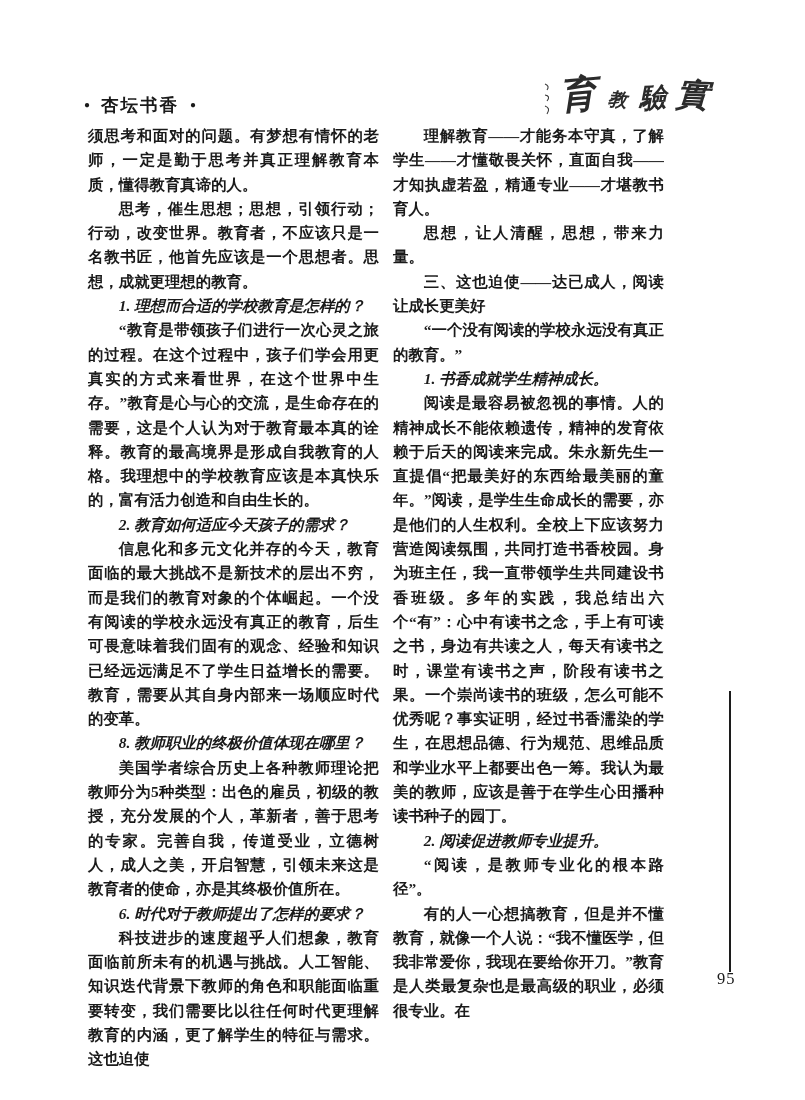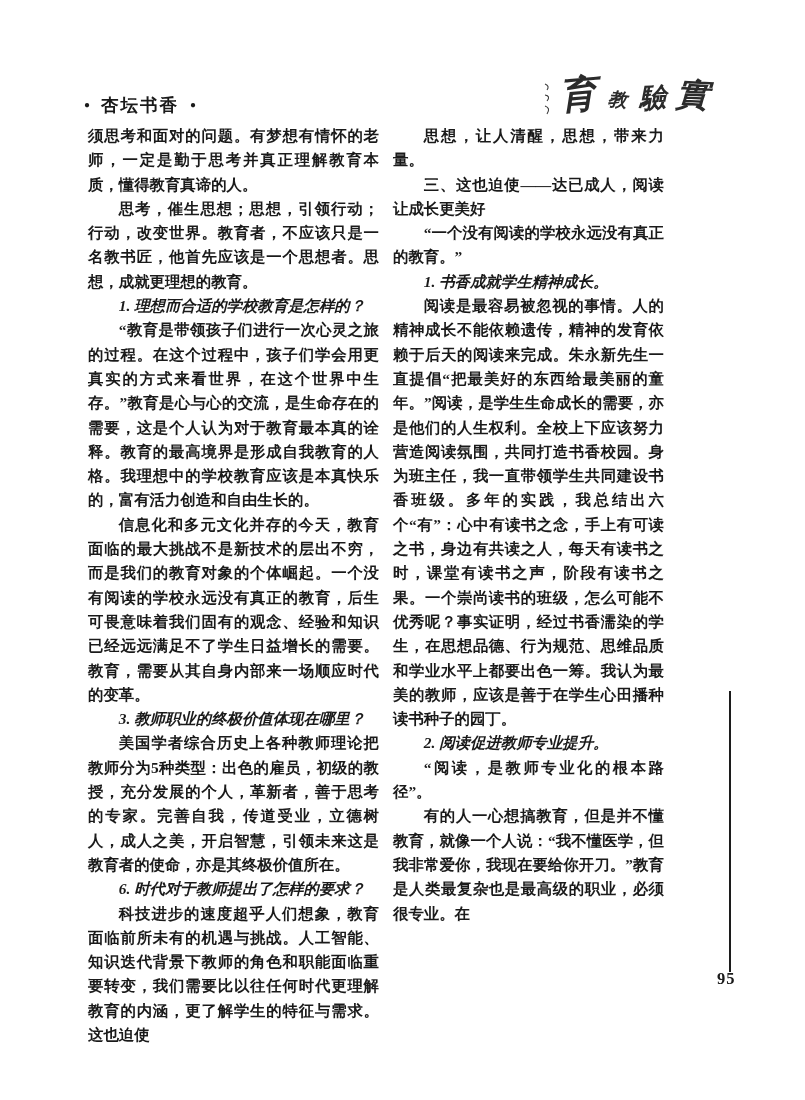--- a/index.html
+++ b/index.html
@@ -42,21 +42,21 @@
   .para.indent{text-indent:2em;}
   .para.kai{font-style:italic;}
   .para.section{font-weight:800;}
   
   .fold-line{
     position:absolute;left:729px;top:691px;
     width:1.5px;height:281px;background:#1c1c1c;
   }
   .page-number{
     position:absolute;left:717px;top:969px;
-    font-size:16.5px;font-weight:700;letter-spacing:1px;
+    font-size:16.5px;font-weight:400;letter-spacing:1px;
   }
 </style>
 </head>
 <body>
 
 <div class="page">
 
   <div class="header-left">
     <span class="bullet">●</span>
     <span class="col-title">杏坛书香</span>
@@ -73,27 +73,29 @@
     <span class="c1">教</span>
     <span class="c2">驗</span>
     <span class="c3">實</span>
   </div>
 
   <div class="col col-left">
       <p class="para body">须思考和面对的问题。有梦想有情怀的老师，一定是勤于思考并真正理解教育本质，懂得教育真谛的人。</p>
       <p class="para body indent">思考，催生思想；思想，引领行动；行动，改变世界。教育者，不应该只是一名教书匠，他首先应该是一个思想者。思想，成就更理想的教育。</p>
       <p class="para kai indent">1. 理想而合适的学校教育是怎样的？</p>
       <p class="para body indent">“教育是带领孩子们进行一次心灵之旅的过程。在这个过程中，孩子们学会用更真实的方式来看世界，在这个世界中生存。”教育是心与心的交流，是生命存在的需要，这是个人认为对于教育最本真的诠释。教育的最高境界是形成自我教育的人格。我理想中的学校教育应该是本真快乐的，富有活力创造和自由生长的。</p>
+      <p class="para kai indent">2. 教育如何适应今天孩子的需求？</p>
       <p class="para body indent">信息化和多元文化并存的今天，教育面临的最大挑战不是新技术的层出不穷，而是我们的教育对象的个体崛起。一个没有阅读的学校永远没有真正的教育，后生可畏意味着我们固有的观念、经验和知识已经远远满足不了学生日益增长的需要。教育，需要从其自身内部来一场顺应时代的变革。</p>
-      <p class="para kai indent">3. 教师职业的终极价值体现在哪里？</p>
+      <p class="para kai indent">8. 教师职业的终极价值体现在哪里？</p>
       <p class="para body indent">美国学者综合历史上各种教师理论把教师分为5种类型：出色的雇员，初级的教授，充分发展的个人，革新者，善于思考的专家。完善自我，传道受业，立德树人，成人之美，开启智慧，引领未来这是教育者的使命，亦是其终极价值所在。</p>
       <p class="para kai indent">6. 时代对于教师提出了怎样的要求？</p>
       <p class="para body indent">科技进步的速度超乎人们想象，教育面临前所未有的机遇与挑战。人工智能、知识迭代背景下教师的角色和职能面临重要转变，我们需要比以往任何时代更理解教育的内涵，更了解学生的特征与需求。这也迫使</p>
     </div>
   <div class="col col-right">
+      <p class="para body indent">理解教育——才能务本守真，了解学生——才懂敬畏关怀，直面自我——才知执虚若盈，精通专业——才堪教书育人。</p>
       <p class="para body indent">思想，让人清醒，思想，带来力量。</p>
       <p class="para section indent">三、这也迫使——达已成人，阅读让成长更美好</p>
       <p class="para body indent">“一个没有阅读的学校永远没有真正的教育。”</p>
       <p class="para kai indent">1. 书香成就学生精神成长。</p>
       <p class="para body indent">阅读是最容易被忽视的事情。人的精神成长不能依赖遗传，精神的发育依赖于后天的阅读来完成。朱永新先生一直提倡“把最美好的东西给最美丽的童年。”阅读，是学生生命成长的需要，亦是他们的人生权利。全校上下应该努力营造阅读氛围，共同打造书香校园。身为班主任，我一直带领学生共同建设书香班级。多年的实践，我总结出六个“有”：心中有读书之念，手上有可读之书，身边有共读之人，每天有读书之时，课堂有读书之声，阶段有读书之果。一个崇尚读书的班级，怎么可能不优秀呢？事实证明，经过书香濡染的学生，在思想品德、行为规范、思维品质和学业水平上都要出色一筹。我认为最美的教师，应该是善于在学生心田播种读书种子的园丁。</p>
       <p class="para kai indent">2. 阅读促进教师专业提升。</p>
       <p class="para body indent">“阅读，是教师专业化的根本路径”。</p>
       <p class="para body indent">有的人一心想搞教育，但是并不懂教育，就像一个人说：“我不懂医学，但我非常爱你，我现在要给你开刀。”教育是人类最复杂也是最高级的职业，必须很专业。在</p>
     </div>
 

